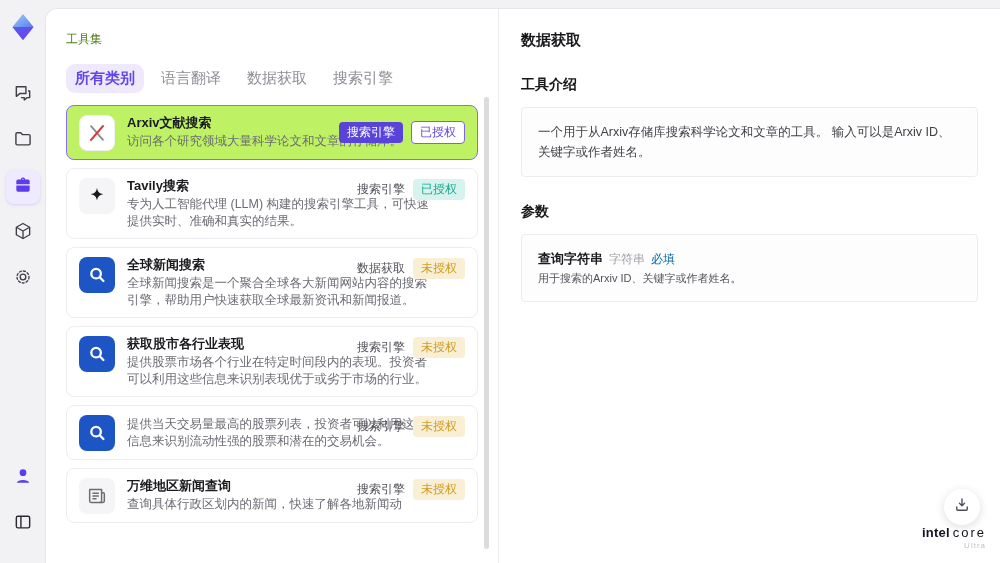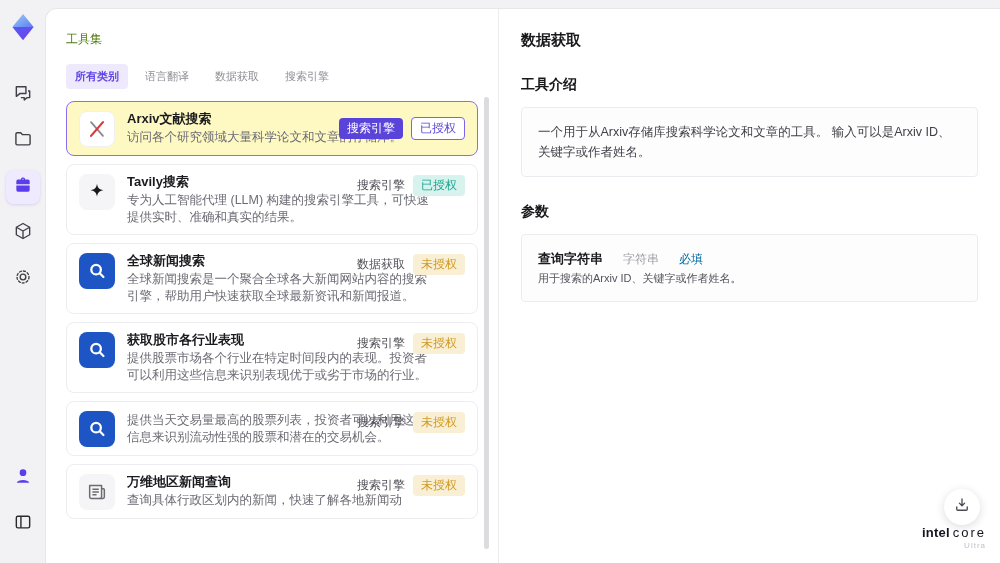--- a/index.html
+++ b/index.html
@@ -20,27 +20,27 @@
   
   .content { position:absolute; left:45px; top:8px; right:0; bottom:0; background:#fff;
              border:1px solid #e7e7ea; border-right:none; border-bottom:none;
              border-top-left-radius:12px; display:flex; overflow:hidden; }
 
   
   .list-pane { width:453px; flex:none; border-right:1px solid #ececf0; position:relative;
                padding:22px 20px 0; overflow:hidden; }
   .pane-title { font-size:12px; font-weight:400; color:#4d7c0f; }
   .tabs { display:flex; gap:8px; margin-top:16px; align-items:center; }
-  .tab { font-size:11px; color:#8e8e96; padding:5px 9px; border-radius:4px; cursor:pointer; white-space:nowrap; }
+  .tab { font-size:15px; color:#8e8e96; padding:5px 9px; border-radius:9px; cursor:pointer; white-space:nowrap; }
   .tab.active { color:#6246e8; background:#eee9fc; font-weight:700; }
 
   .cards { margin-top:12px; display:flex; flex-direction:column; gap:8px; }
   .card { position:relative; display:flex; gap:12px; padding:8px 12px; border:1px solid #ededf1;
           border-radius:8px; background:#fff; align-items:flex-start; cursor:pointer; }
-  .card.selected { border:1px solid #8b6ef5; background:#fef9c3; }
+  .card.selected { border:1px solid #8b6ef5; background:#bef264; }
   .card-icon { width:36px; height:36px; border-radius:8px; flex:none; display:flex;
                align-items:center; justify-content:center; margin-top:1px; }
   .card-icon svg { width:22px; height:22px; }
   .icon-white { background:#fff; border:1px solid #f0f0f2; }
   .icon-light { background:#f5f5f7; }
   .icon-blue  { background:#1d56c4; }
   .card-body { flex:1; min-width:0; }
   .card-title { font-size:13px; font-weight:700; color:#1b1b1f; line-height:17px; }
   .card-desc { font-size:12.5px; color:#6b6b74; line-height:17px; margin-top:2px; max-width:312px; }
   .card-meta { position:absolute; right:12px; top:10px; display:flex; gap:8px; align-items:center; }
@@ -53,21 +53,21 @@
   .badge.yellow { background:#f9efd4; color:#d09a23; }
   .scroll-thumb { position:absolute; right:9px; top:88px; width:5px; height:452px;
                   border-radius:3px; background:#dcdcdf; }
 
   
   .detail-pane { flex:1; position:relative; padding:22px 22px 0; }
   .detail-title { font-size:15px; font-weight:700; color:#18181b; }
   .section-h { font-size:14px; font-weight:700; color:#18181b; margin-top:26px; }
   .info-box { margin-top:13px; border:1px solid #ececf0; background:#fdfdfe; border-radius:4px;
               padding:14px 16px; font-size:12.5px; color:#3f3f46; line-height:1.6; }
-  .param-head { display:flex; align-items:baseline; gap:20px; }
+  .param-head { display:flex; align-items:baseline; gap:6px; }
   .param-name { font-size:13px; font-weight:700; color:#1b1b1f; }
   .param-type { font-size:12px; color:#9b9ba3; }
   .param-req { font-size:12px; color:#0369a1; }
   .param-desc { font-size:11px; color:#52525a; }
 
   .fab { position:absolute; right:20px; bottom:38px; width:36px; height:36px; border-radius:50%;
          background:#fff; box-shadow:0 2px 10px rgba(0,0,0,.14); display:flex; align-items:center;
          justify-content:center; cursor:pointer; }
   .fab svg { width:18px; height:18px; }
   .intel { position:absolute; right:14px; bottom:12px; text-align:right; color:#14141f; line-height:1.1; }

